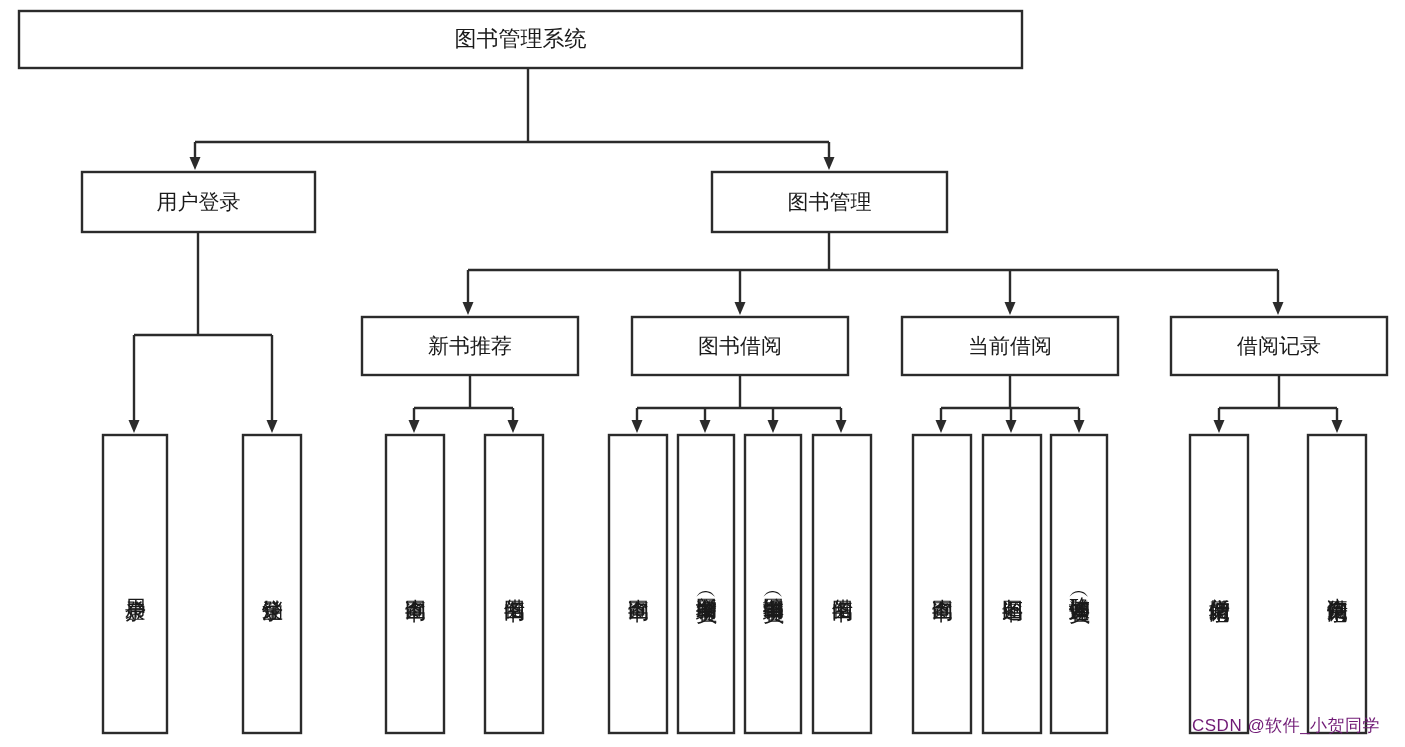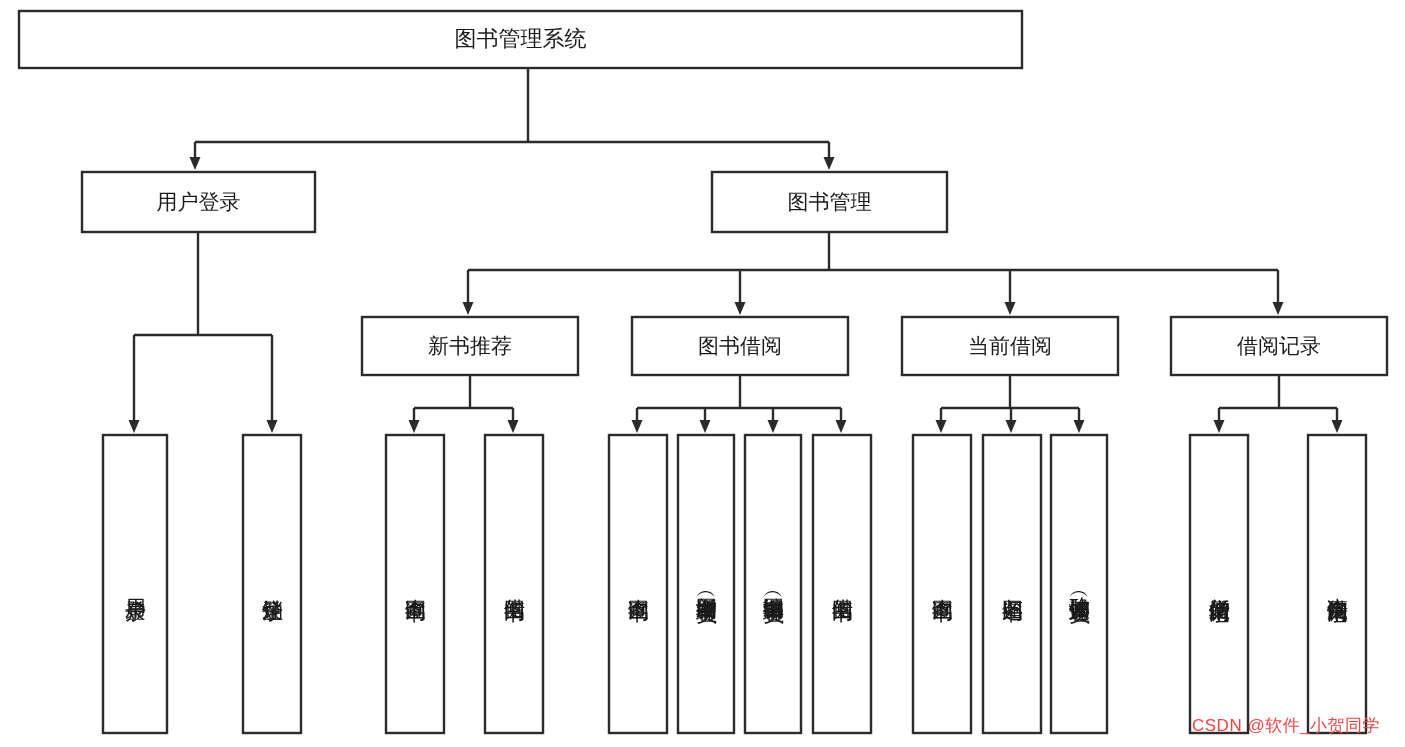--- a/index.html
+++ b/index.html
@@ -71,21 +71,21 @@
     font-size: 21px;
     line-height: 1.18;
     letter-spacing: 1px;
     color: #1a1a1a;
     white-space: nowrap;
   }
   .watermark {
     position: absolute;
     font-family: "Liberation Sans", sans-serif;
     font-size: 17px;
-    color: #ef4444;
+    color: #701a75;
     white-space: nowrap;
     letter-spacing: 0.5px;
   }
 </style>
 </head>
 <body>
 
 <div id="diagram-root">
 
   <svg class="diagram-canvas" viewBox="0 0 1405 747">

